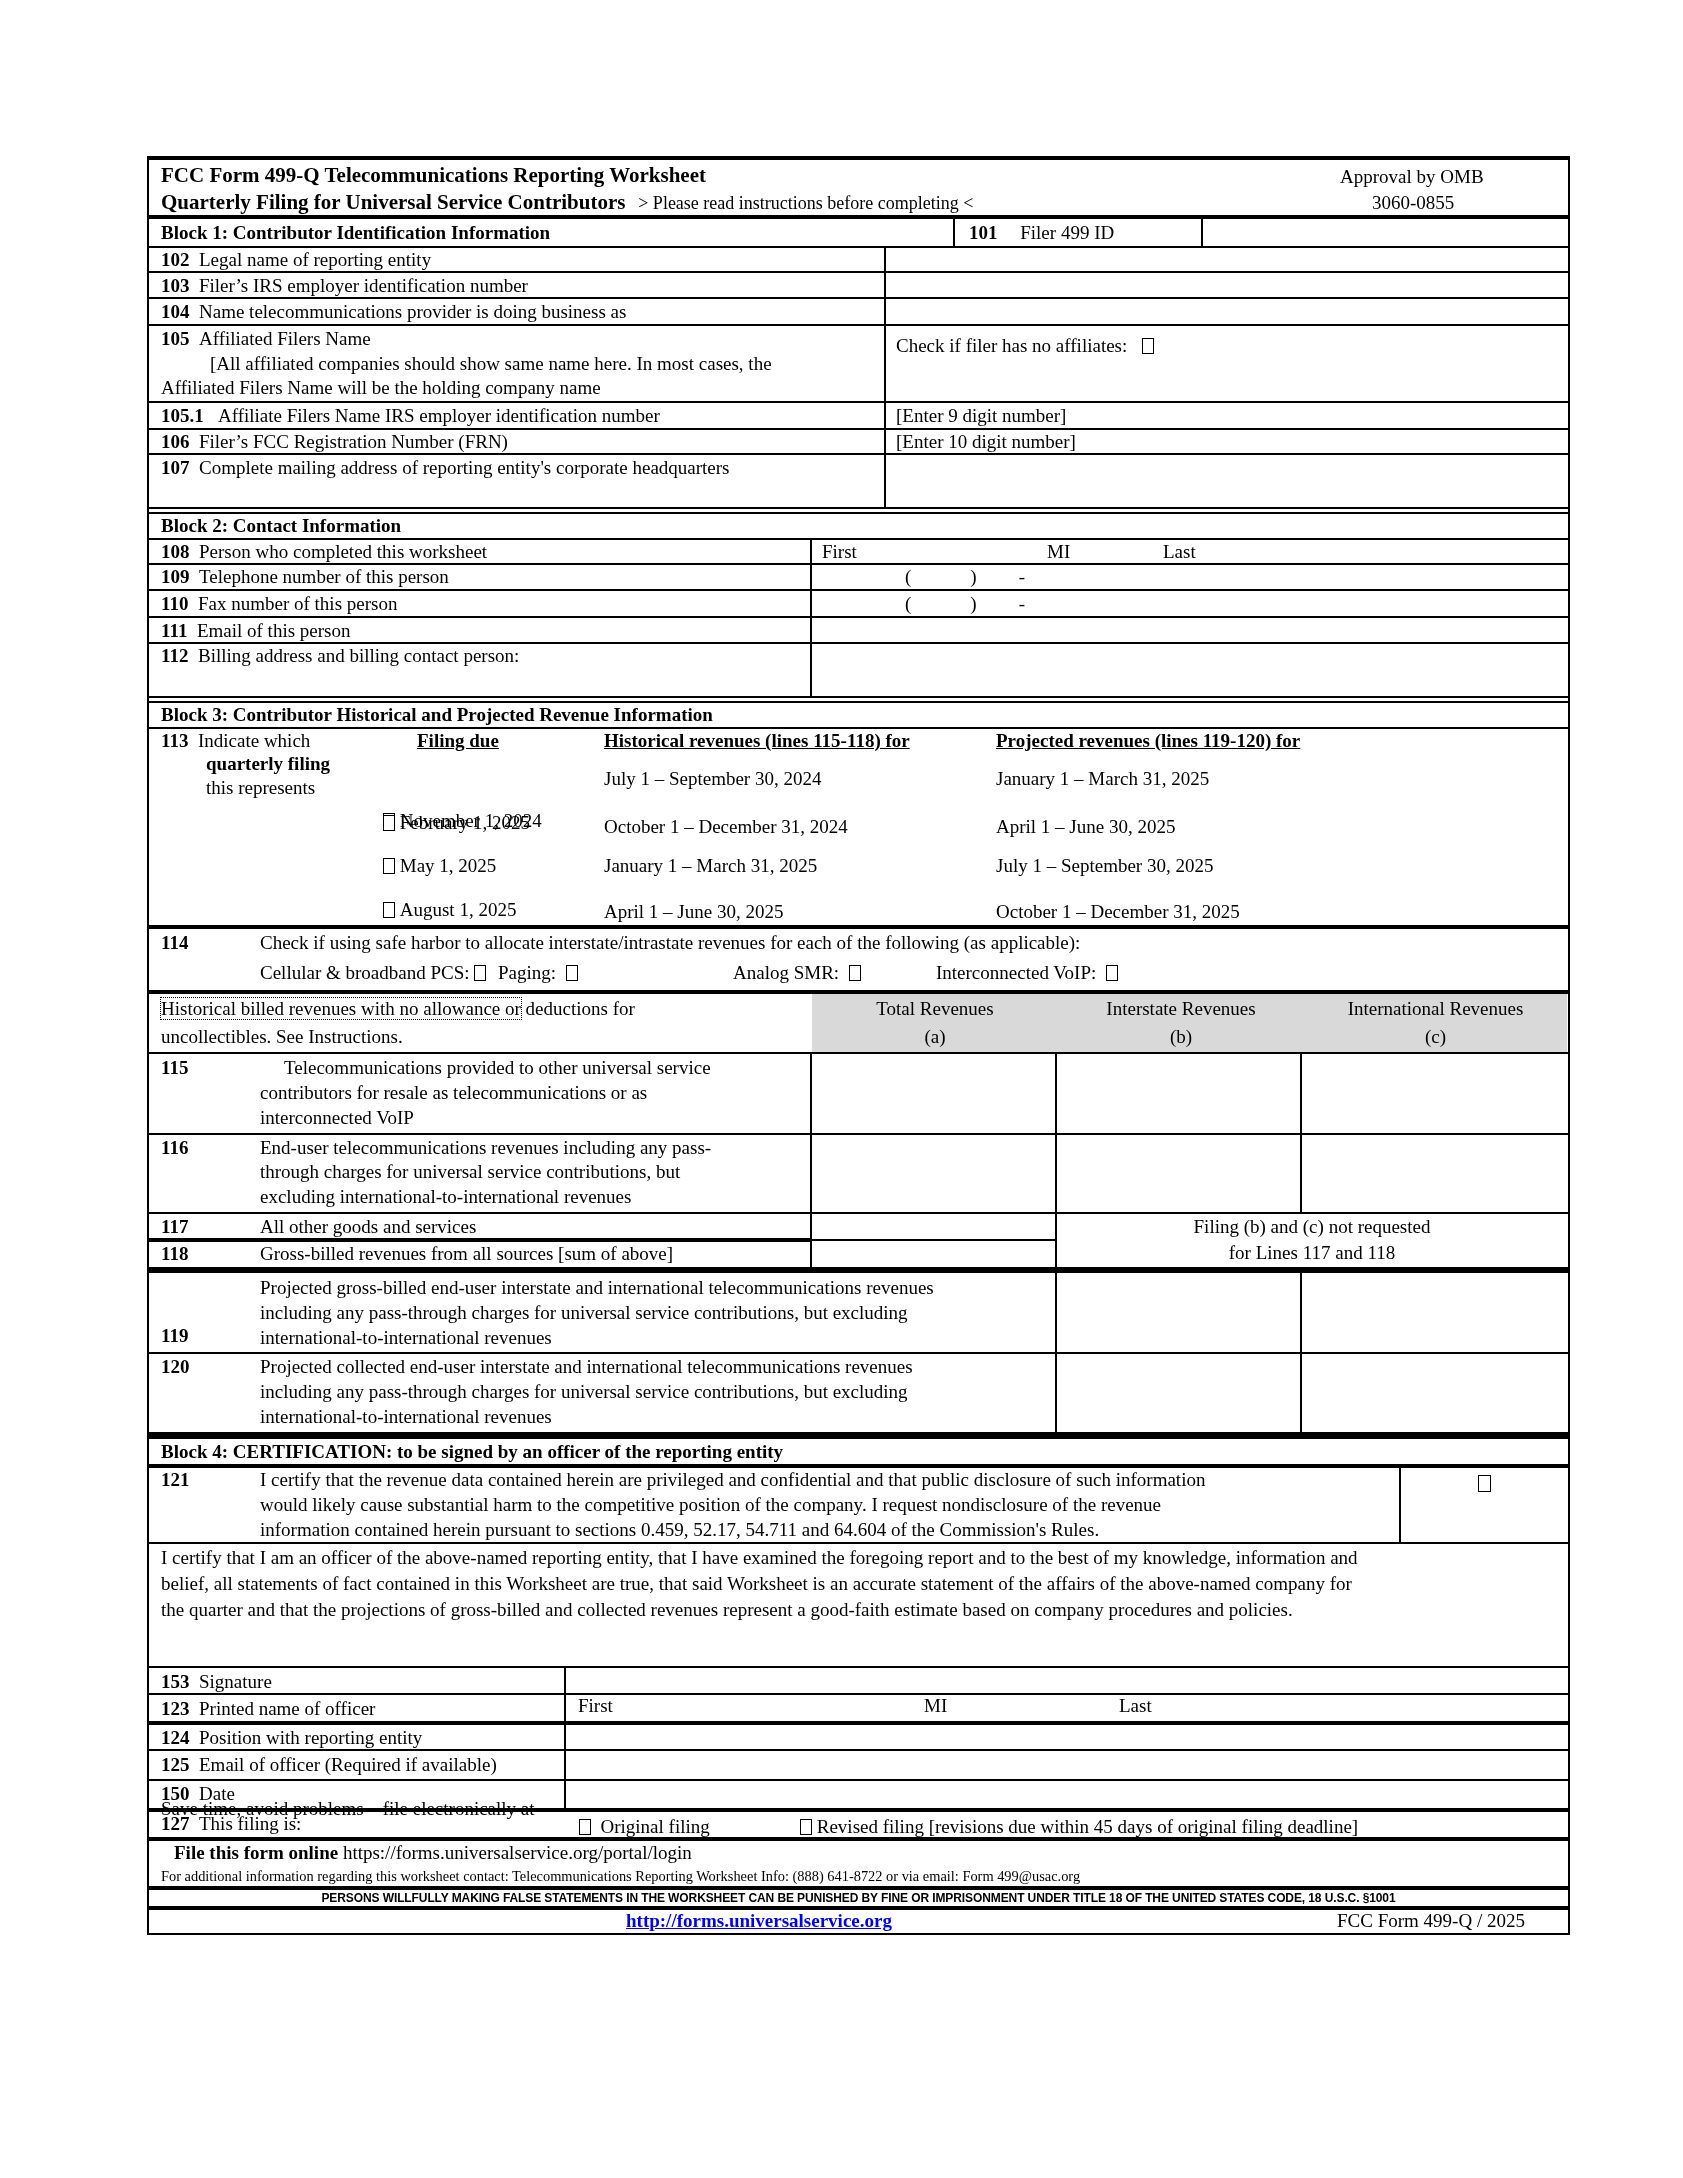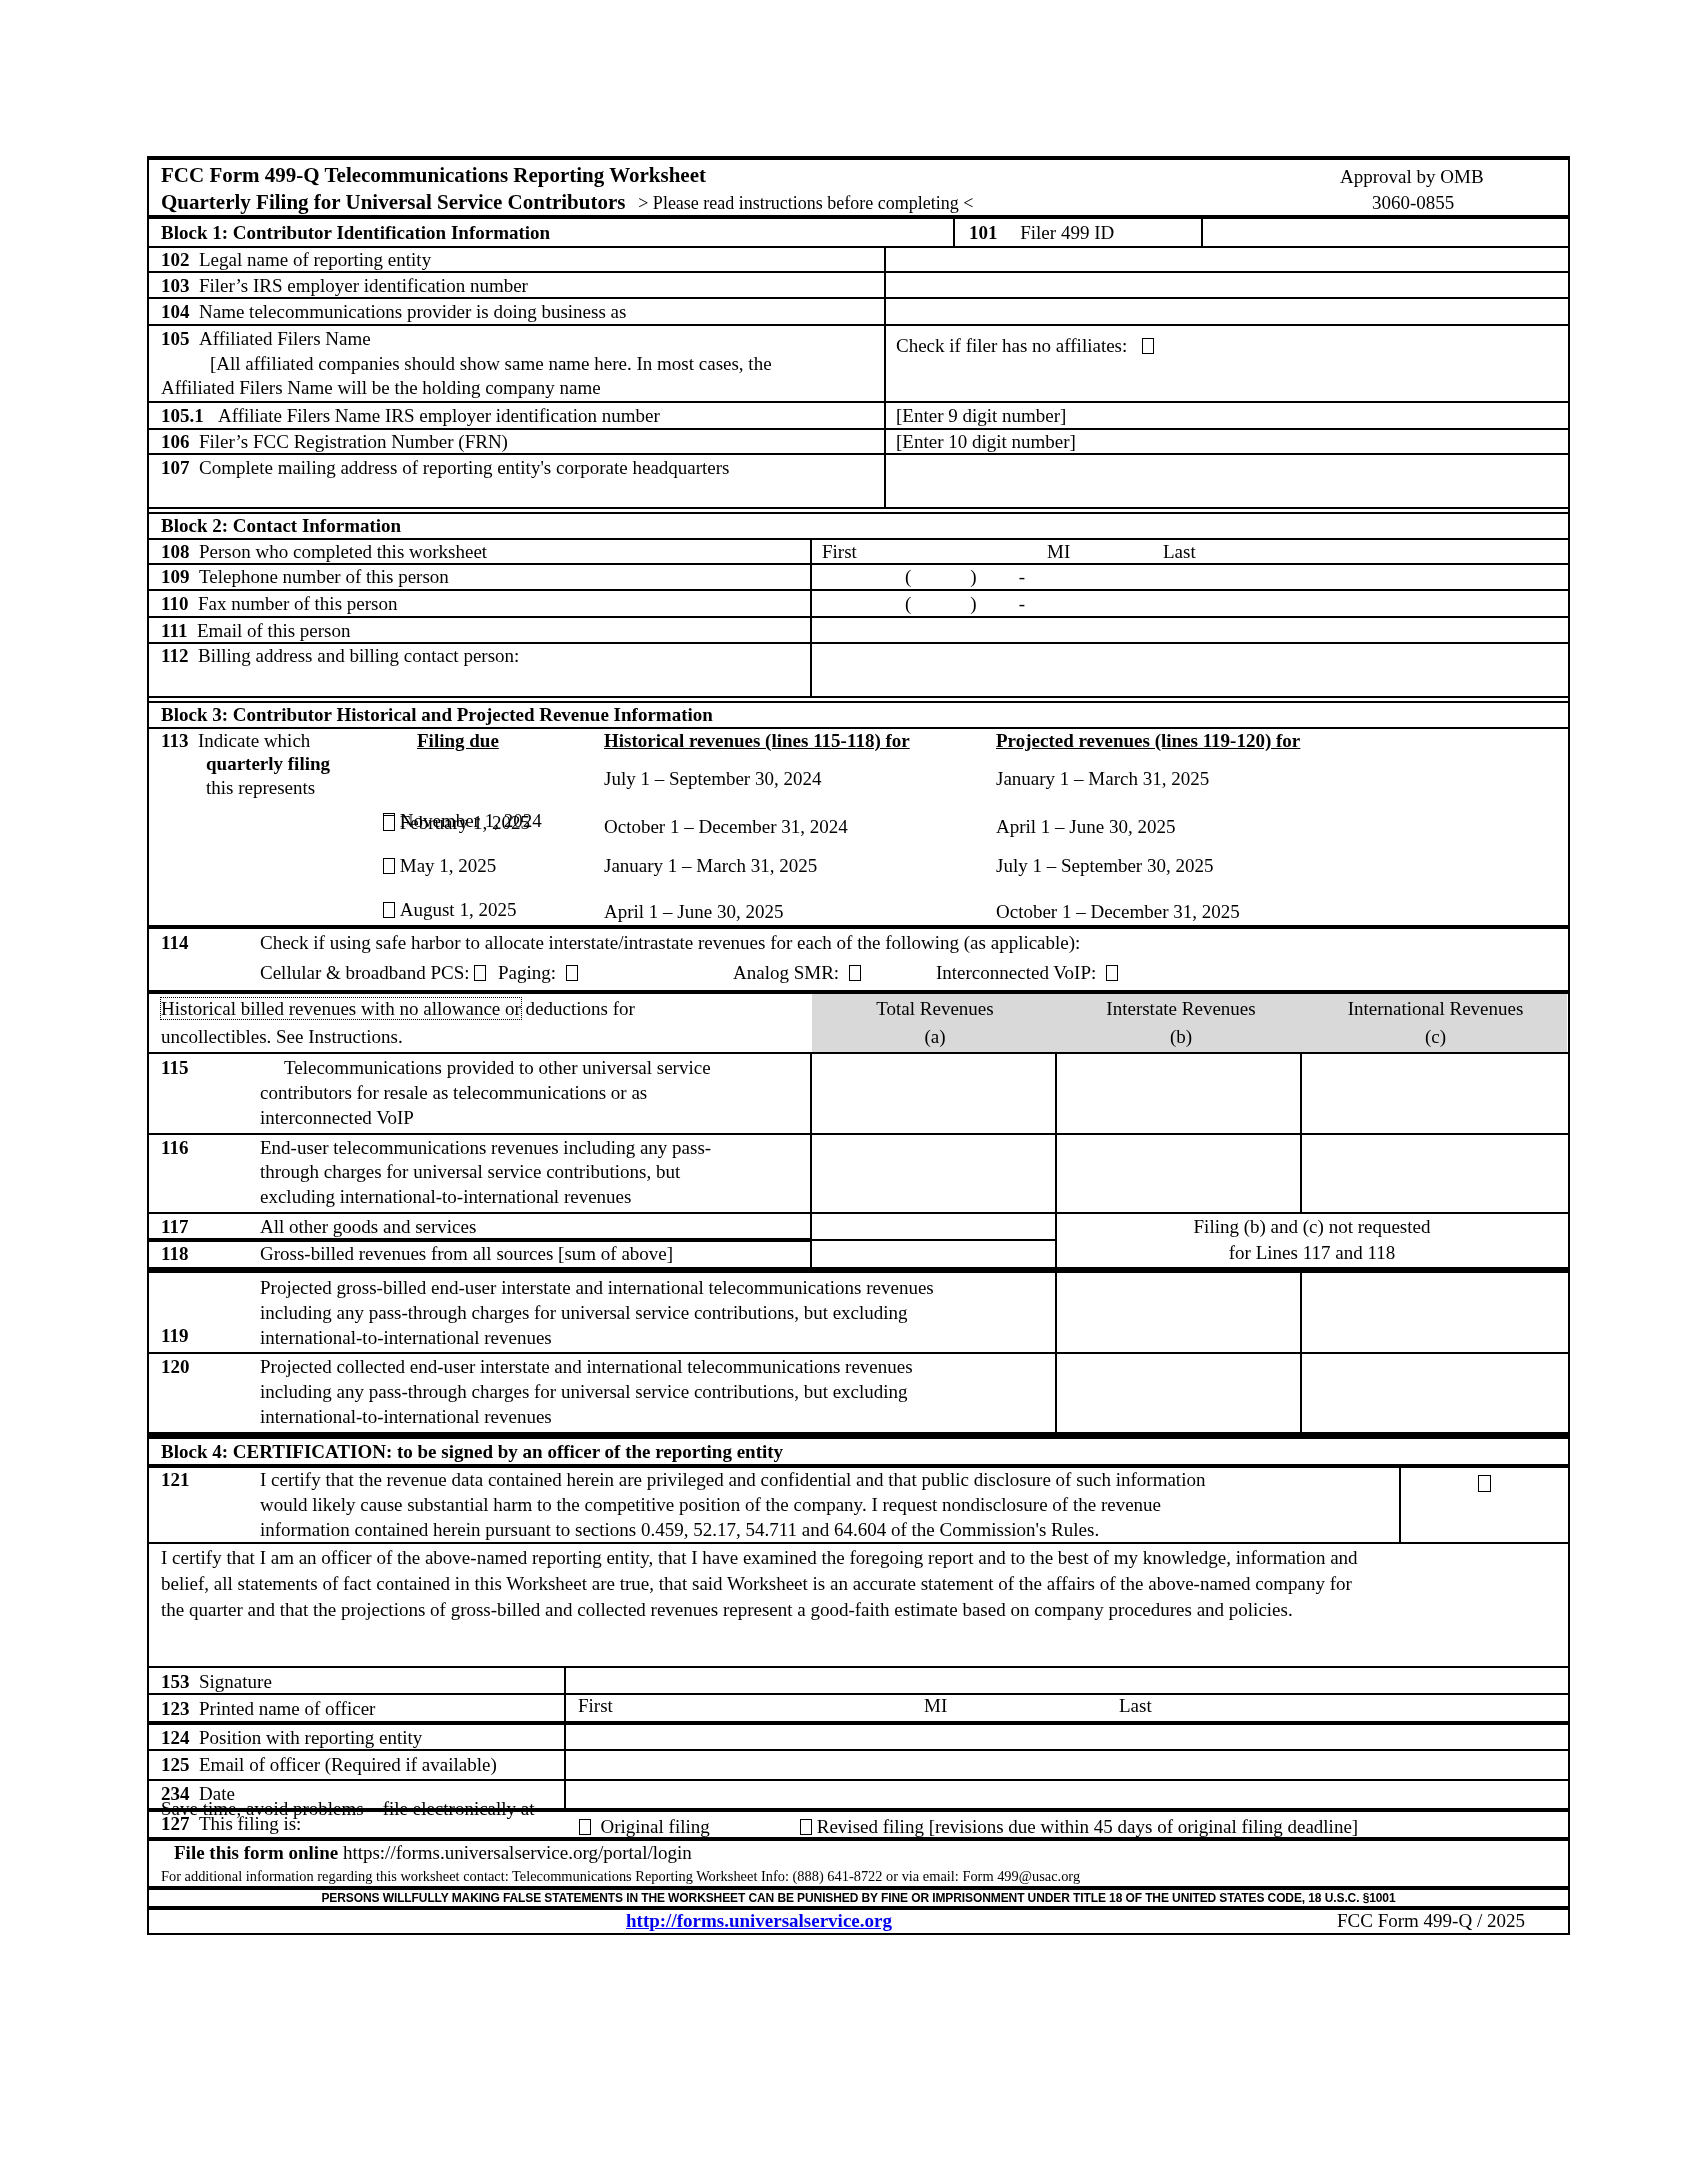--- a/index.html
+++ b/index.html
@@ -248,21 +248,21 @@
 <div class="hl3" style="left:147px;top:1721px;width:1423px;"></div>
 
 <div class="t" style="left:161px;top:1727px;"><span class="b">124</span>&nbsp;&nbsp;<span>Position with reporting entity</span></div>
 <div class="field" style="left:567px;top:1725px;width:1000px;height:24px;"></div>
 <div class="hl" style="left:147px;top:1749px;width:1423px;"></div>
 
 <div class="t" style="left:161px;top:1754px;"><span class="b">125</span>&nbsp;&nbsp;<span>Email of officer (Required if available)</span></div>
 <div class="field" style="left:567px;top:1752px;width:1000px;height:26px;"></div>
 <div class="hl" style="left:147px;top:1779px;width:1423px;"></div>
 
-<div class="t" style="left:161px;top:1783px;"><span class="b">234</span>&nbsp;&nbsp;<span>Date</span></div>
+<div class="t" style="left:161px;top:1783px;"><span class="b">150</span>&nbsp;&nbsp;<span>Date</span></div>
 <div class="field" style="left:567px;top:1781px;width:1000px;height:26px;"></div>
 <div class="hl3" style="left:147px;top:1808px;width:1423px;"></div>
 
 <div class="t" style="left:161px;top:1813px;"><span class="b">127</span>&nbsp;&nbsp;<span>This filing is:</span></div>
 <div class="t" style="left:579px;top:1816px;"><span class="cb"></span>&nbsp;&nbsp;<span>Original filing</span></div>
 <div class="t" style="left:800px;top:1816px;"><span class="cb"></span>&nbsp;<span>Revised filing [revisions due within 45 days of original filing deadline]</span></div>
 <div class="hl3" style="left:147px;top:1837px;width:1423px;"></div>
 
 <div class="t" style="left:174px;top:1842px;">
   <span class="b">File this form online</span><span> https://forms.universalservice.org/portal/login</span>

